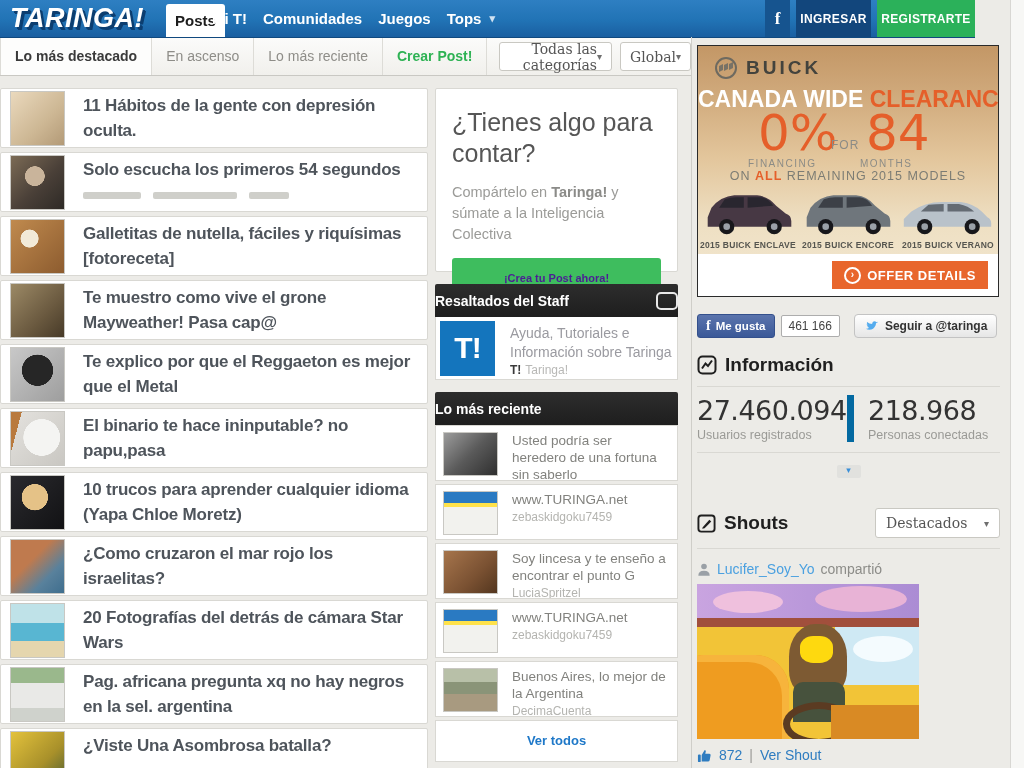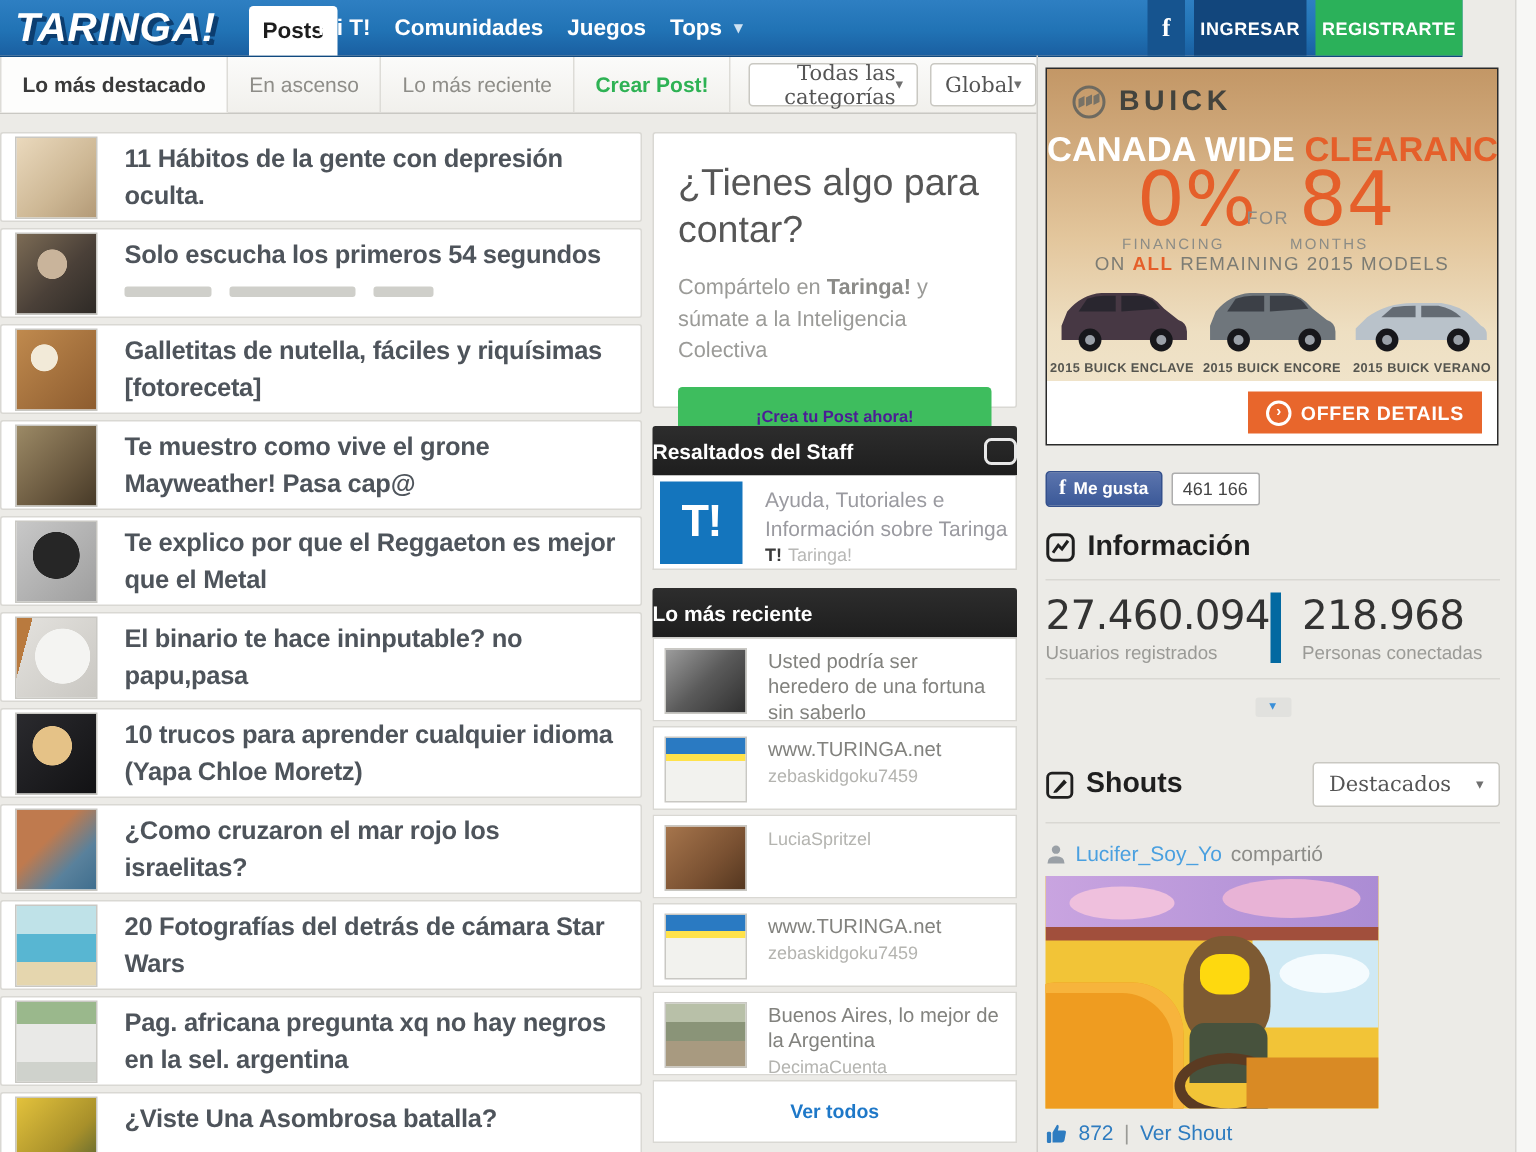--- a/index.html
+++ b/index.html
@@ -286,20 +286,21 @@
         <div class="rt">Usted podría ser heredero de una fortuna sin saberlo</div>
 
       </div>
       <div class="ritem">
         <div class="rthumb r2"></div>
         <div class="rt">www.TURINGA.net</div>
         <div class="ru">zebaskidgoku7459</div>
       </div>
       <div class="ritem">
         <div class="rthumb r3"></div>
+        <div class="rt">Soy lincesa y te enseño a encontrar el punto G</div>
         <div class="ru">LuciaSpritzel</div>
       </div>
       <div class="ritem">
         <div class="rthumb r2"></div>
         <div class="rt">www.TURINGA.net</div>
         <div class="ru">zebaskidgoku7459</div>
       </div>
       <div class="ritem">
         <div class="rthumb r5"></div>
         <div class="rt">Buenos Aires, lo mejor de la Argentina</div>
@@ -372,20 +373,26 @@
         <span>OFFER DETAILS</span>
       </div>
     </div>
 
     <div class="social">
       <div class="fb-like">
         <span class="f">f</span>
         <span>Me gusta</span>
       </div>
       <div class="fb-count">461 166</div>
+      <div class="tw-btn">
+        <svg width="15" height="13" viewBox="0 0 16 13">
+          <path d="M15 2.2 q-.6.3-1.3.4 .7-.5.9-1.2 -.7.4-1.5.6 Q12.4 1 11.3 1 9.2 1 8.7 3.1 q0 .5.1.8 Q5.5 3.7 3.3 1.6q-.8 1.5.5 2.7 -.5 0-1-.3 0 1.7 1.7 2.2 -.5.2-1 .1 .4 1.4 2 1.5 Q4 9 2 8.8q1.6 1.1 3.6 1.1 4.8 0 6.7-4.5.5-1.2.5-2.3.8-.5 1.2-.9z" fill="#55acee"></path>
+        </svg>
+        <span>Seguir a @taringa</span>
+      </div>
     </div>
 
     <div class="sechead">
       <svg width="20" height="20" viewBox="0 0 20 20">
         <rect x="1.5" y="1.5" width="17" height="17" rx="4" fill="none" stroke="#1f1f1f" stroke-width="2"></rect>
         <polyline points="5,13.5 8.5,8.5 11,11 15,5.5" fill="none" stroke="#1f1f1f" stroke-width="2"></polyline>
       </svg>
       <span>Información</span>
     </div>
     <hr class="sep">

